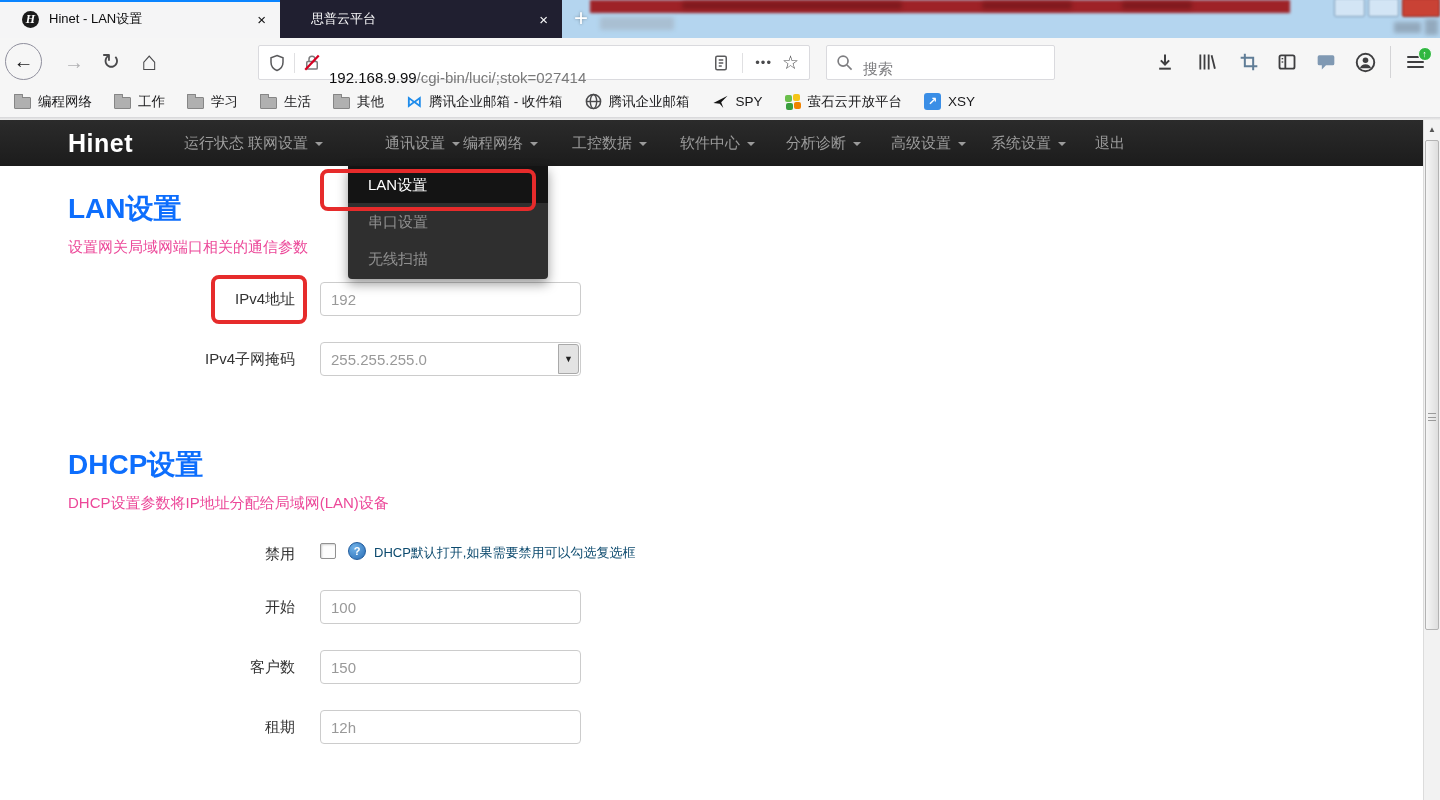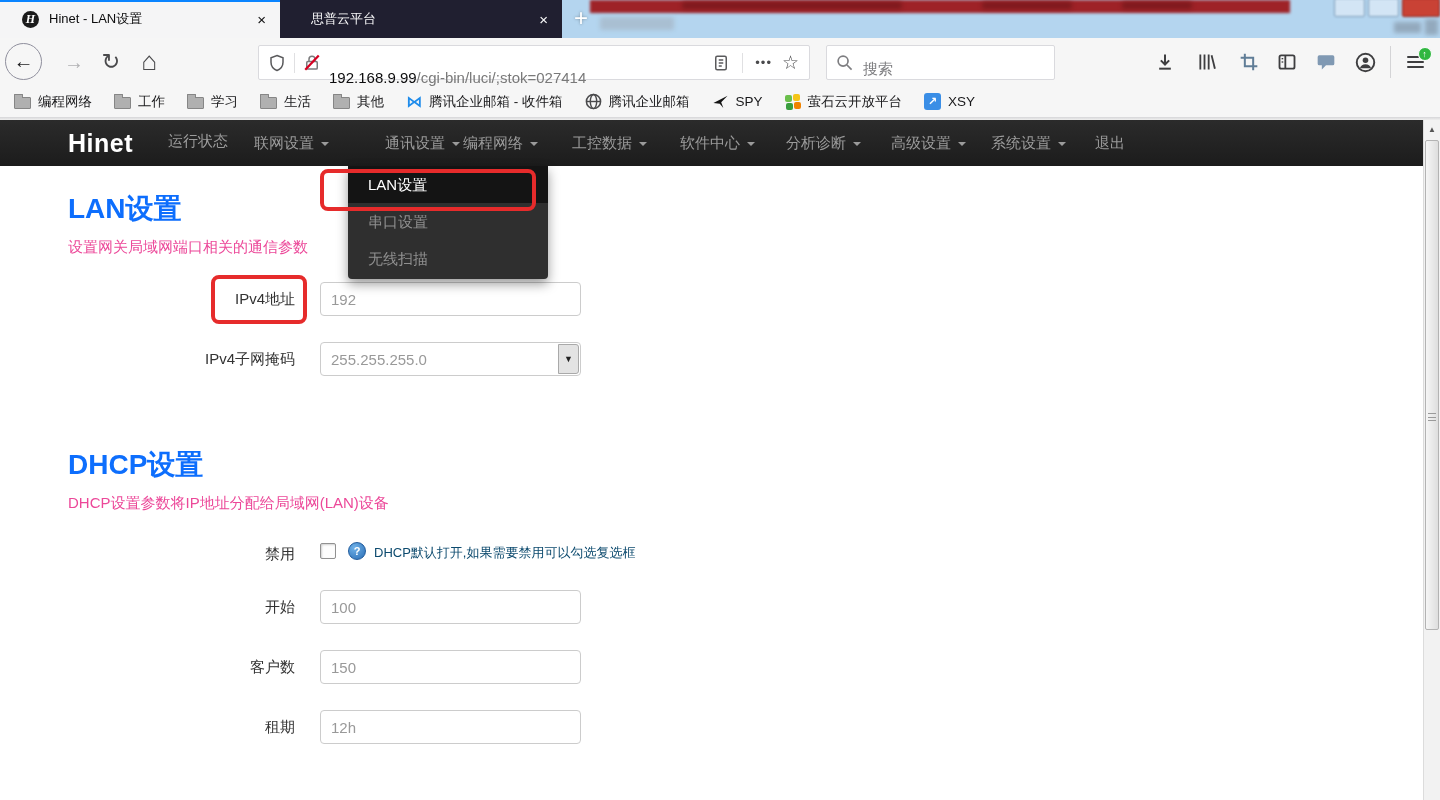--- a/index.html
+++ b/index.html
@@ -94,21 +94,21 @@
   .page { position:absolute; left:0; top:120px; width:1440px; height:680px; background:#fff; }
 
   .navbar { position:absolute; left:0; top:0; width:1423px; height:46px;
     background:linear-gradient(180deg,#2b2b2b,#1c1c1c); }
   .brand { position:absolute; left:68px; top:0; height:46px; line-height:46px; color:#fff;
     font-size:25px; font-weight:bold; letter-spacing:.5px; }
   .nav-item { position:absolute; top:0; height:46px; line-height:46px; color:#9b9b9b; font-size:15px;
     cursor:pointer; white-space:nowrap; }
   .caret { display:inline-block; width:0; height:0; border-left:4px solid transparent; border-right:4px solid transparent;
     border-top:4px solid #9b9b9b; margin-left:7px; vertical-align:2px; }
-  .ni-0{left:168px;font-family:Liberation Mono, monospace;} .ni-1{left:254px;font-family:Liberation Serif, serif;} .ni-2{left:385px;} .ni-3{left:463px;} .ni-4{left:572px;}
+  .ni-0{left:184px;} .ni-1{left:248px;font-family:Liberation Serif, serif;} .ni-2{left:385px;} .ni-3{left:463px;} .ni-4{left:572px;}
   .ni-5{left:680px;} .ni-6{left:786px;} .ni-7{left:891px;} .ni-8{left:991px;} .ni-9{left:1095px;}
 
   
   .dropdown { position:absolute; left:348px; top:46px; width:200px; z-index:10; background:#2f2f2f;
     border-radius:0 0 4px 4px; box-shadow:0 5px 12px rgba(0,0,0,.4); padding-bottom:2px; }
   .dd-item { height:37px; line-height:37px; padding-left:20px; font-size:15px; color:#8f8f8f; cursor:pointer; }
   .dd-item.active { background:#141414; color:#ffffff; }
 
   
   .redbox { position:absolute; border:4px solid #e62b2b; border-radius:8px; z-index:20; pointer-events:none; }

